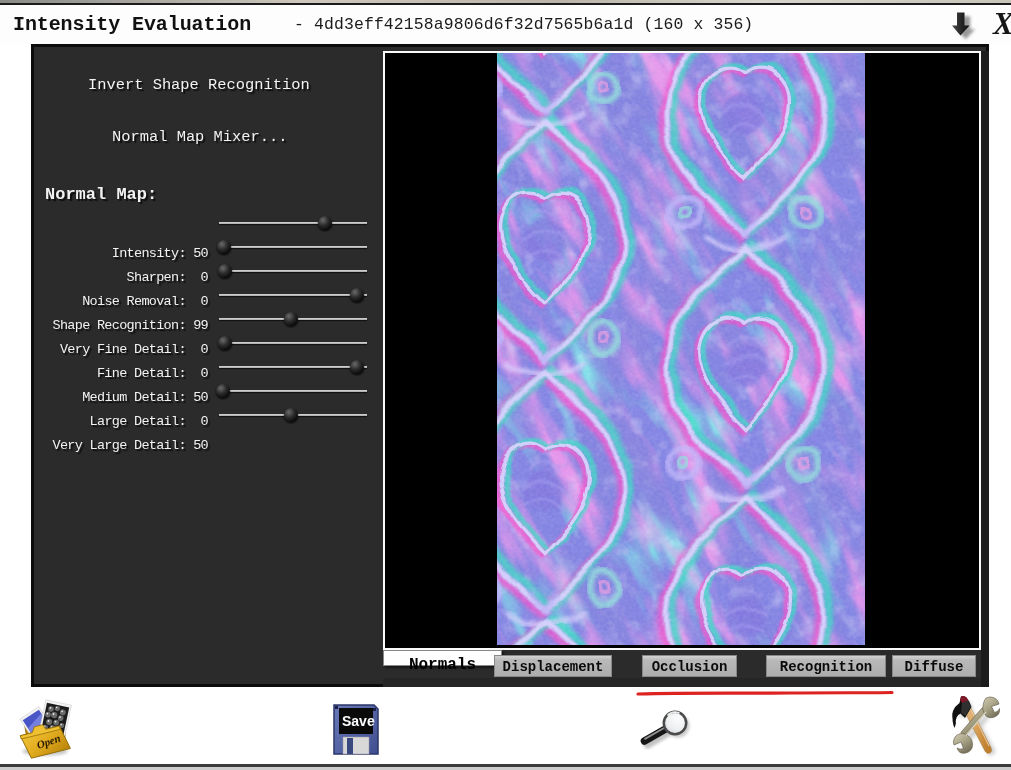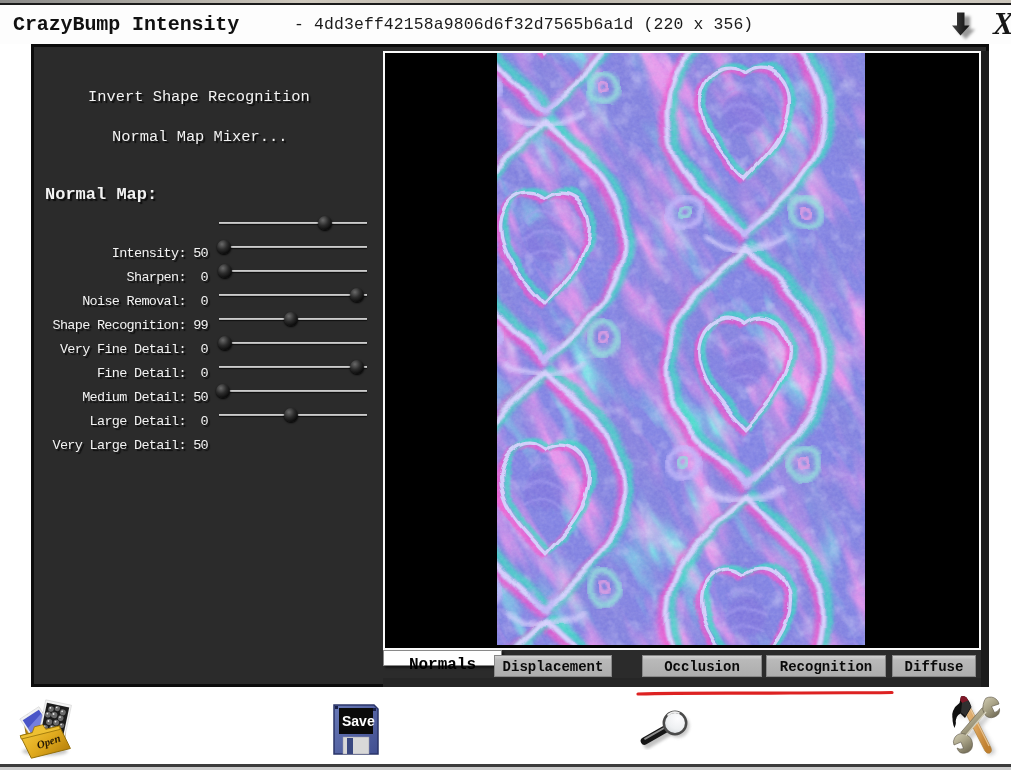--- a/index.html
+++ b/index.html
@@ -12,51 +12,51 @@
   #topline{left:0;top:3px;width:1011px;height:2px;background:#1b1b1b;}
   
   #titlebar{left:0;top:5px;width:1011px;height:39px;background:#fdfdfd;}
   #apptitle{left:13px;top:13px;font-size:20px;font-weight:bold;color:#111;letter-spacing:-0.1px;}
   #hashtxt{left:294px;top:15px;font-size:16.4px;color:#1a1a1a;letter-spacing:0.15px;}
   #closex{left:993px;top:6px;font-size:31px;color:#161616;font-family:"Liberation Serif",serif;font-style:italic;font-weight:bold;}
   
   #panel{left:31px;top:44px;width:958px;height:643px;background:#0c0c0c;}
   #panelin{left:34px;top:47px;width:952px;height:637px;background:#2b2b2b;}
   .wtxt{color:#f2f2f2;text-shadow:2px 2px 1px #0e0e0e;}
-  #btn1{left:88px;top:88px;font-size:15.4px;}
+  #btn1{left:88px;top:76px;font-size:15.4px;}
   #btn2{left:112px;top:128px;font-size:15.4px;}
   #nmlabel{left:45px;top:185px;font-size:17px;font-weight:bold;}
   .rowlab{width:176px;left:32px;text-align:right;font-size:13.5px;letter-spacing:-0.7px;white-space:pre;margin-top:32px;}
   .track{left:219px;width:148px;height:2px;background:linear-gradient(#d8d8d8,#a8a8a8);box-shadow:0 1px 1px #101010;}
   .knob{width:14px;height:14px;border-radius:50%;
     background:radial-gradient(circle at 35% 30%,#6a6a6a 0%,#2c2c2c 40%,#0a0a0a 75%);
     box-shadow:0 1px 2px #000;}
   
   #preview{left:383px;top:51px;width:594px;height:595px;background:#000;border:2px solid #fafafa;}
   
   .tab{top:655px;height:22px;background:linear-gradient(#d2d2d2,#b9b9b9 20%,#adadad);
     color:#0a0a0a;font-size:14px;font-weight:bold;text-align:center;line-height:22px;
     border:1px solid #888;box-sizing:border-box;}
   #tabn{left:383px;top:650px;width:119px;height:16px;background:#fefefe;color:#000;
     font-size:16px;font-weight:bold;text-align:center;line-height:28px;box-shadow:2px 2px 2px rgba(0,0,0,0.5);}
   #tabd{left:494px;width:118px;}
-  #tabo{left:642px;width:120px;}
+  #tabo{left:642px;width:95px;}
   #tabs{left:766px;width:120px;}
   #tabf{left:892px;width:84px;}
   
   #botline{left:0;top:764px;width:1011px;height:2.5px;background:#3c3c3c;}
   #botgray{left:0;top:766.5px;width:1011px;height:3.5px;background:#cdcdcd;}
 </style>
 </head>
 <body>
 <div class="abs" id="topstrip"></div>
 <div class="abs" id="topline"></div>
 <div class="abs" id="titlebar"></div>
-<div class="abs" id="apptitle">CrazyBump Intensity</div>
-<div class="abs" id="hashtxt">- 4dd3eff42158a9806d6f32d7565b6a1d (220 x 356)</div>
+<div class="abs" id="apptitle">Intensity Evaluation</div>
+<div class="abs" id="hashtxt">- 4dd3eff42158a9806d6f32d7565b6a1d (160 x 356)</div>
 <svg class="abs" id="downarrow" style="left:944px;top:6px" width="36" height="36" viewBox="0 0 36 36">
   <defs>
     <linearGradient id="ag" x1="0" y1="0" x2="1" y2="0">
       <stop offset="0" stop-color="#4a4a4a"></stop>
         <stop offset="0.45" stop-color="#2a2a2a"></stop>
         <stop offset="1" stop-color="#0c0c0c"></stop>
     </linearGradient>
     <filter id="ablur" x="-50%" y="-50%" width="200%" height="200%">
         <feGaussianBlur stdDeviation="1.6"></feGaussianBlur>
       </filter>

